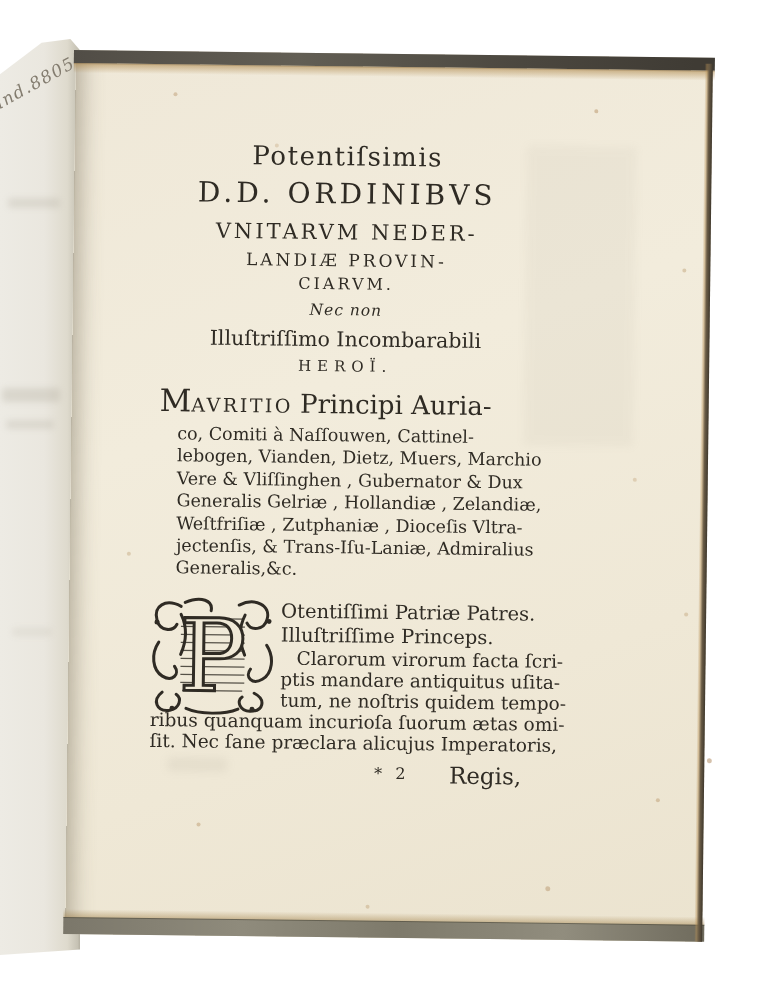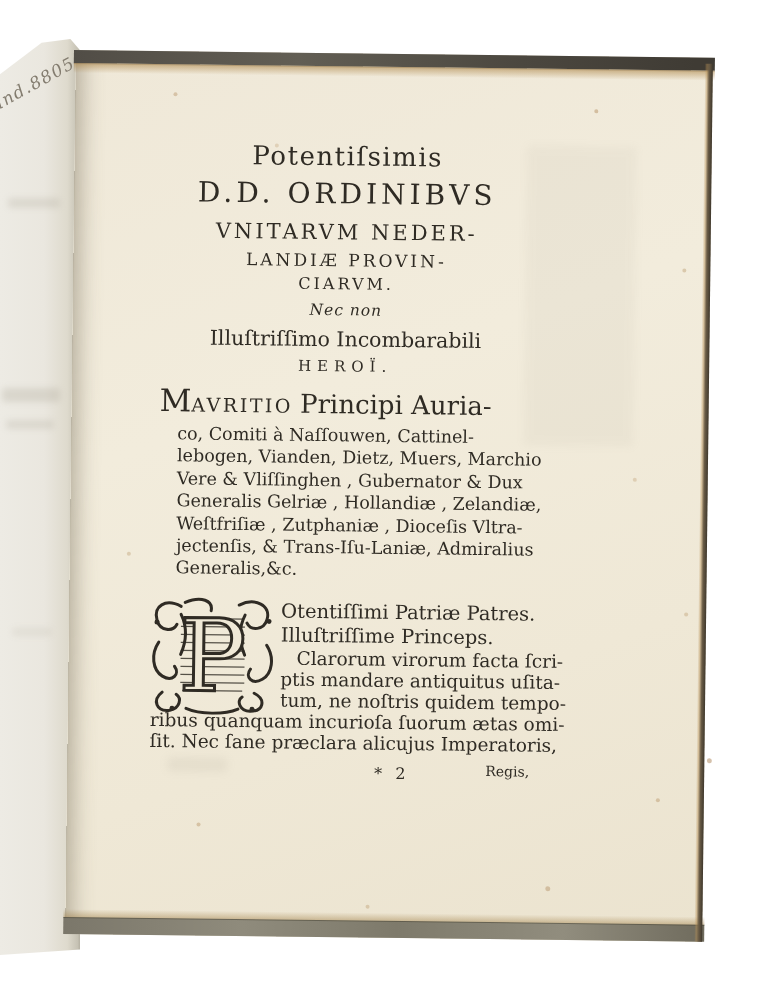--- a/index.html
+++ b/index.html
@@ -65,21 +65,21 @@
   .dedl{font-size:17.5px;line-height:22.4px;padding-left:24px;}
   .para{margin-top:19px;}
   .initial{float:left;width:124px;height:108px;margin-right:6px;}
   .initial svg{display:block;width:124px;height:118px;margin-top:-2px;}
   .addr{font-size:19.5px;line-height:24px;}
   .bi{font-size:18.5px;line-height:21px;}
   .ind{text-indent:16px;}
   .bf{font-size:18.5px;line-height:21px;clear:none;}
   .footer{position:relative;height:24px;margin-top:8px;clear:both;}
   .sig{position:absolute;left:225px;top:2px;font-size:16px;letter-spacing:4px;}
-  .catch{position:absolute;right:2px;top:0;font-size:14px;}
+  .catch{position:absolute;right:10px;top:0;font-size:23px;}
 </style>
 </head>
 <body>
 
 <div class="scene">
 
   <div class="left-page">
     <div class="shelfmark">und.8805</div>
     <div class="ghost g1"></div>
     <div class="ghost g2"></div>

